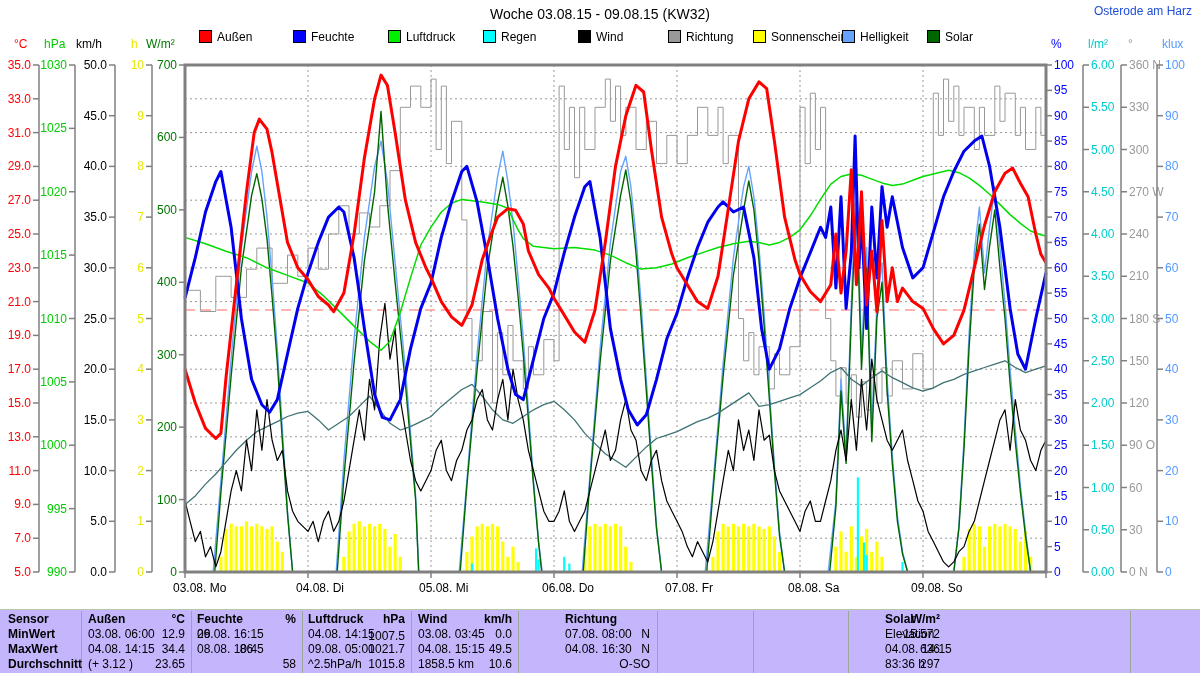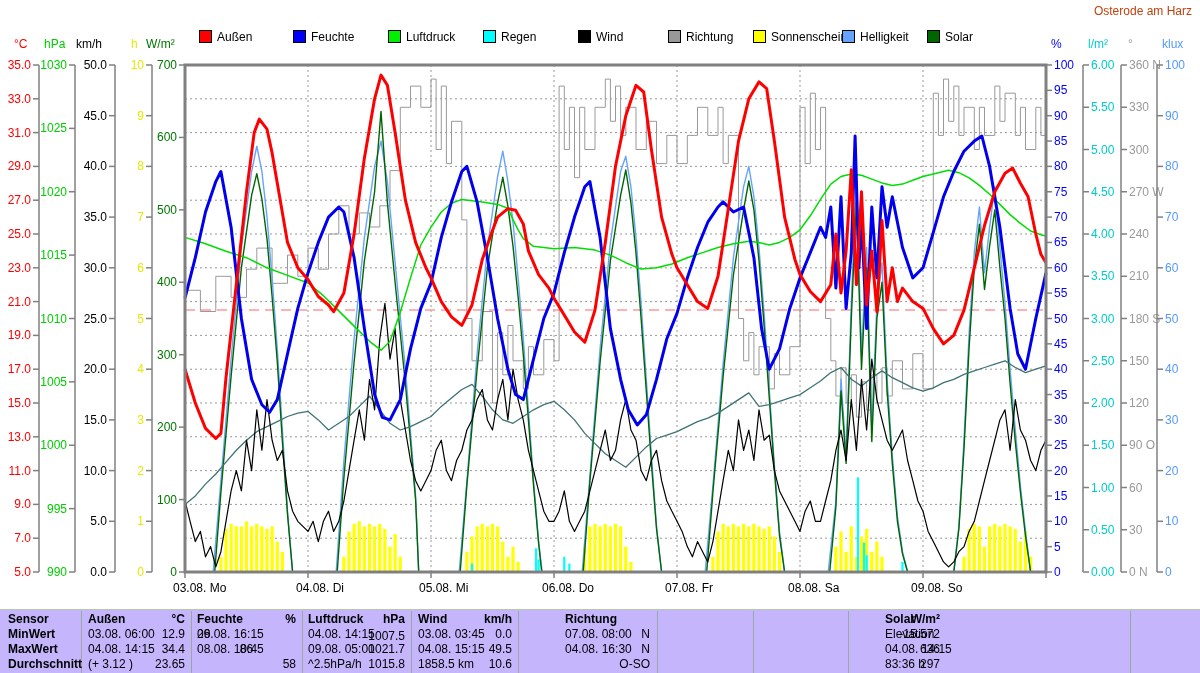--- a/index.html
+++ b/index.html
@@ -13,21 +13,22 @@
   #chart{position:absolute;left:0;top:0;}
   #wxtable{position:absolute;left:0;top:609px;width:1200px;height:64px;border-top:1px solid #b5c9a8;}
   .tcell{position:absolute;font-size:12px;color:#000;white-space:nowrap;height:15px;line-height:15px;}
   .tsep{position:absolute;top:1px;bottom:1px;width:1px;background:#9aa89a;}
   .bold{font-weight:bold;}
 </style>
 </head>
 <body>
 
 <div id="app">
-  <div id="station" style="color: #c2410c;">Osterode am Harz</div>
+  <div id="title">Woche 03.08.15 - 09.08.15 (KW32)</div>
+  <div id="station" style="color: #1d4ed8;">Osterode am Harz</div>
   <div class="leg-row" id="legend-row1" style="top:30px;">
       <div class="leg-item" style="left: 199px;"><span class="leg-sq" style="background: rgb(255, 0, 0);"></span><span>Außen</span></div>
       <div class="leg-item" style="left: 293px;"><span class="leg-sq" style="background: rgb(0, 0, 255);"></span><span>Feuchte</span></div>
       <div class="leg-item" style="left: 388px;"><span class="leg-sq" style="background: rgb(0, 238, 0);"></span><span>Luftdruck</span></div>
       <div class="leg-item" style="left: 483px;"><span class="leg-sq" style="background: rgb(0, 255, 255);"></span><span>Regen</span></div>
       <div class="leg-item" style="left: 578px;"><span class="leg-sq" style="background: rgb(0, 0, 0);"></span><span>Wind</span></div>
       <div class="leg-item" style="left: 668px;"><span class="leg-sq" style="background: rgb(153, 153, 153);"></span><span>Richtung</span></div>
       <div class="leg-item" style="left: 753px;"><span class="leg-sq" style="background: rgb(255, 255, 0);"></span><span>Sonnenschein</span></div>
       <div class="leg-item" style="left: 842px;"><span class="leg-sq" style="background: rgb(102, 163, 255);"></span><span>Helligkeit</span></div>
       <div class="leg-item" style="left: 927px;"><span class="leg-sq" style="background: rgb(0, 102, 0);"></span><span>Solar</span></div>

